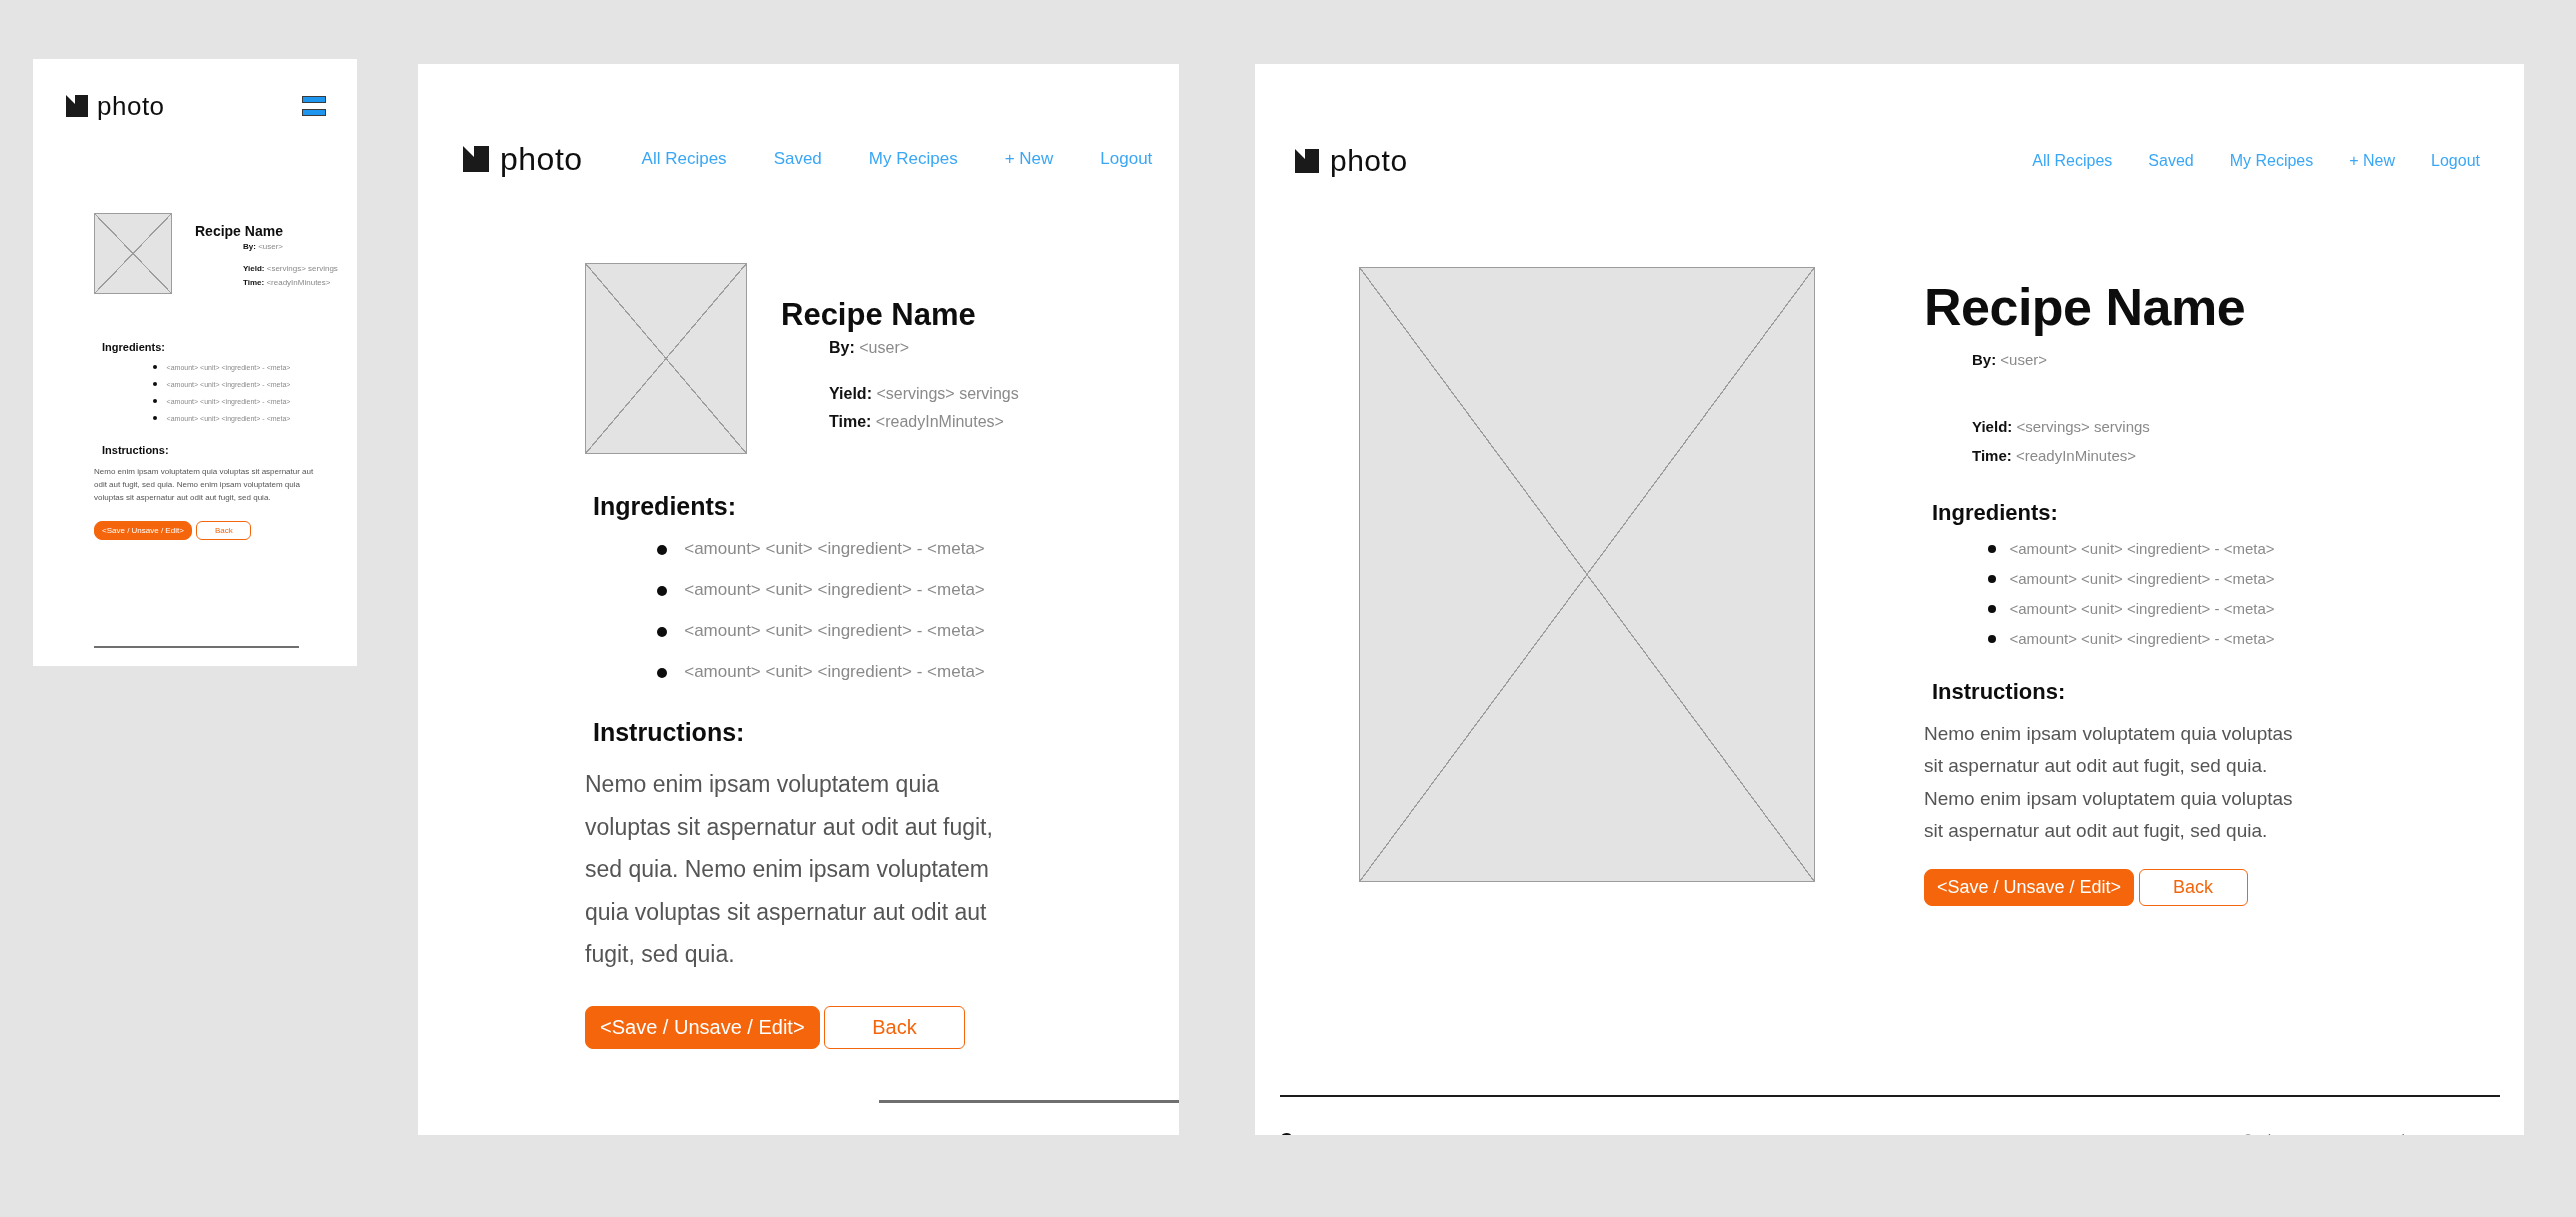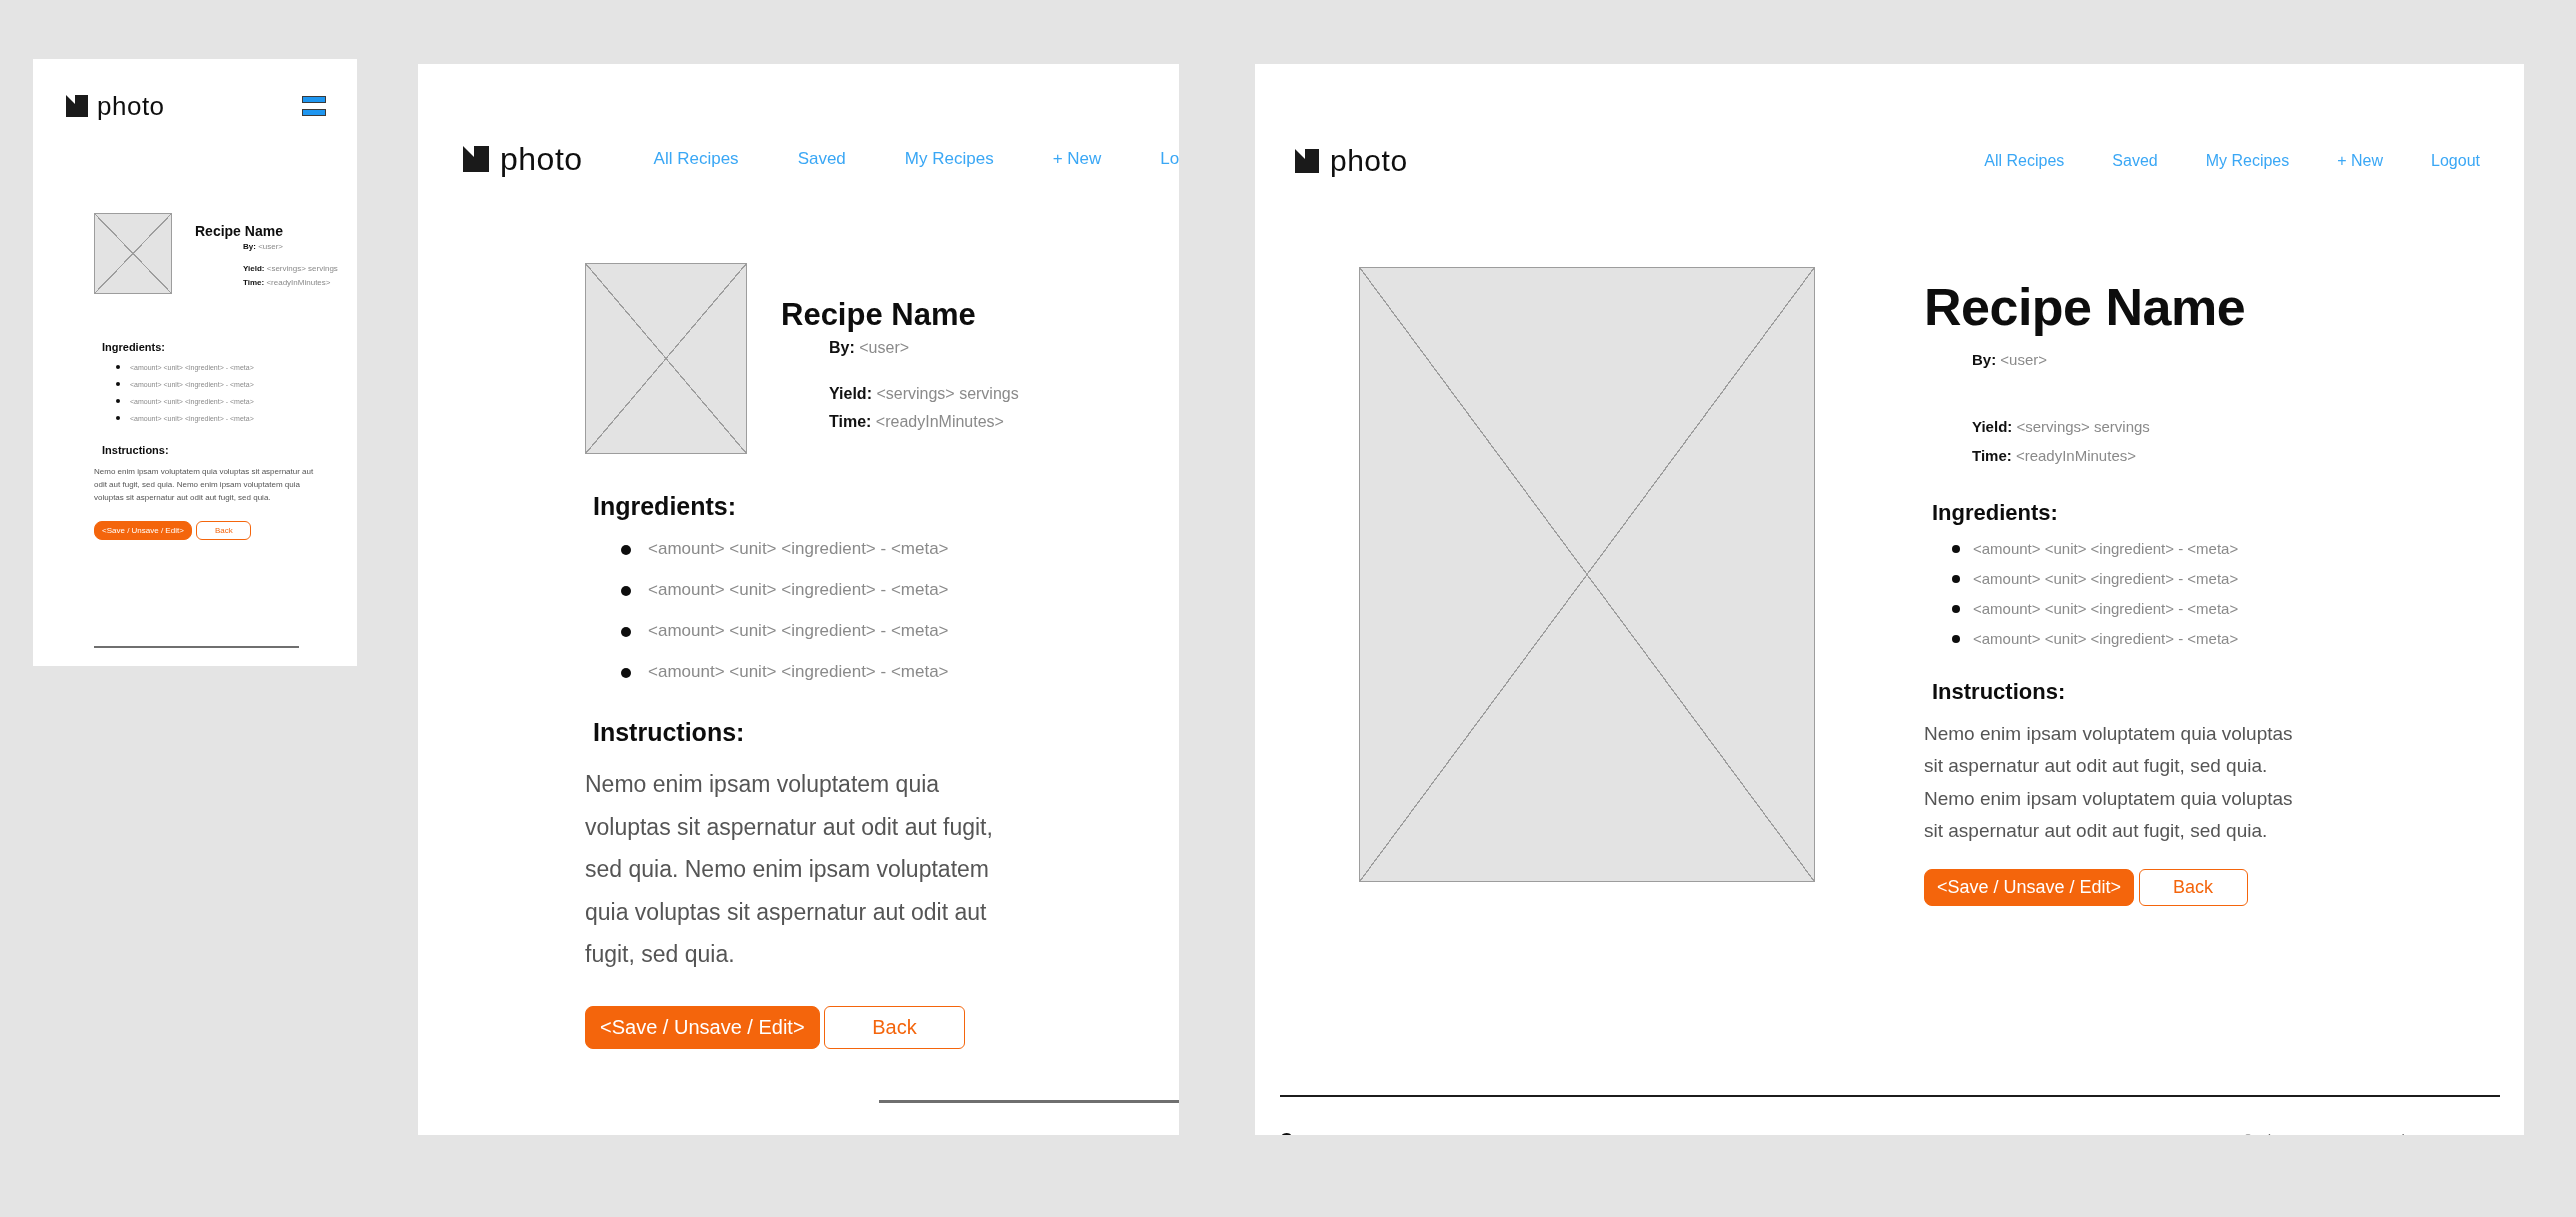--- a/index.html
+++ b/index.html
@@ -76,37 +76,37 @@
   .img-ph::after {
     background-image: linear-gradient(to top right,
       transparent calc(50% - 0.6px), #9d9d9d calc(50% - 0.6px),
       #9d9d9d calc(50% + 0.6px), transparent calc(50% + 0.6px));
   }
 
   .nav-link {
     color: #3aa7f5;
     white-space: nowrap;
     cursor: pointer;
-    margin-left: 12px;
   }
 
   .meta-label { font-weight: 700; color: #111; margin-left: 48px; }
   .meta-value { color: #8a8a8a; }
 
   .sec-head { font-weight: 700; color: #0d0d0d; padding-left: 8px; }
 
   ul.ing {
     list-style: none;
     margin: 0;
     padding: 0;
   }
   ul.ing li {
     color: #8a8a8a;
     display: flex;
     align-items: flex-start;
+    justify-content: center;
   }
   ul.ing li .dot {
     flex: 0 0 auto;
     border-radius: 50%;
     background: #0d0d0d;
   }
   .instr-text { color: #555; }
 
   .btn-primary {
     background: #f4650c;

